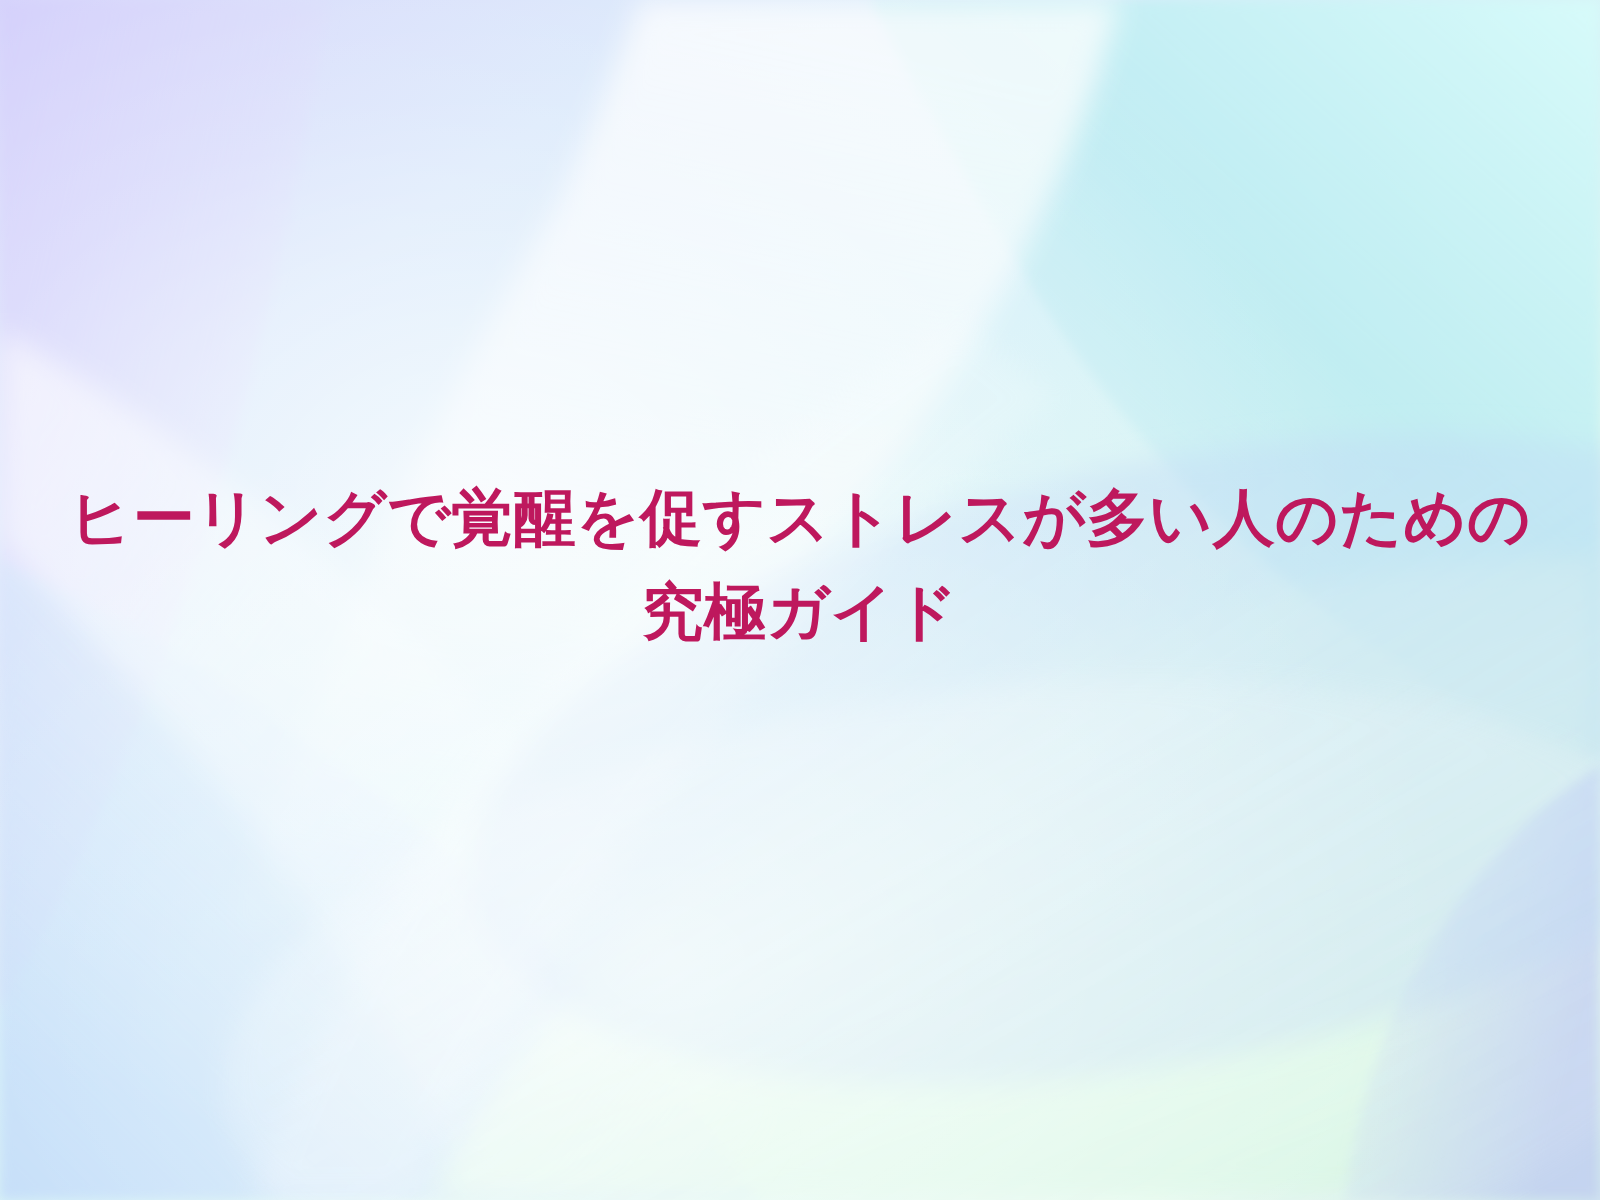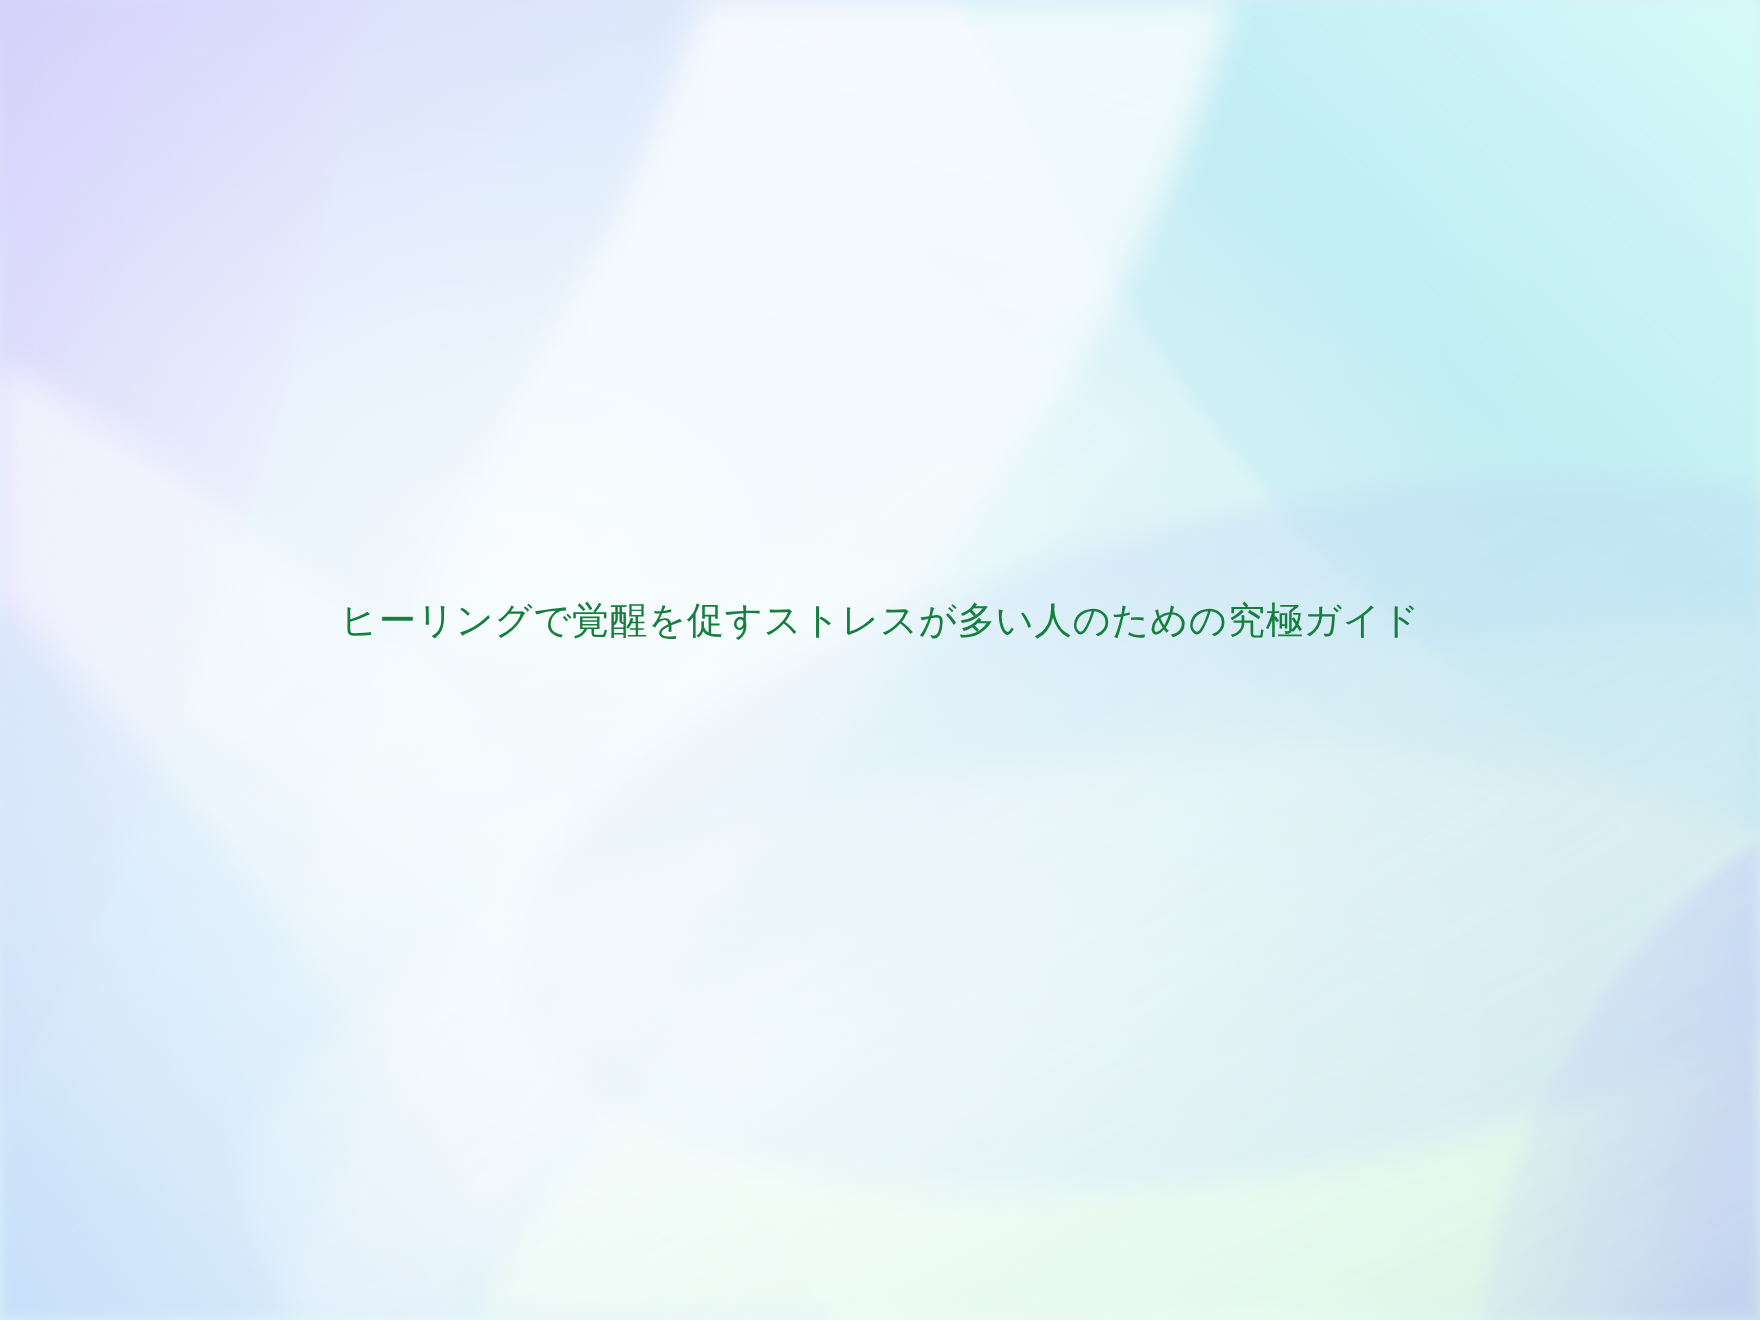--- a/index.html
+++ b/index.html
@@ -39,25 +39,25 @@
     display: flex;
     align-items: center;
     justify-content: center;
     pointer-events: none;
   }
 
   #title-text {
     width: 1520px;
     text-align: center;
     font-family: "DejaVu Sans", "Liberation Sans", sans-serif;
-    font-weight: 400;
-    font-size: 34px;
+    font-weight: 700;
+    font-size: 62px;
     line-height: 1.52;
     letter-spacing: 0.5px;
-    color: #15803d;
+    color: #be185d;
     transform: translateY(-35px);
     -webkit-font-smoothing: antialiased;
     text-rendering: geometricPrecision;
   }
 </style>
 </head>
 <body>
 
 <div id="slide">
 

